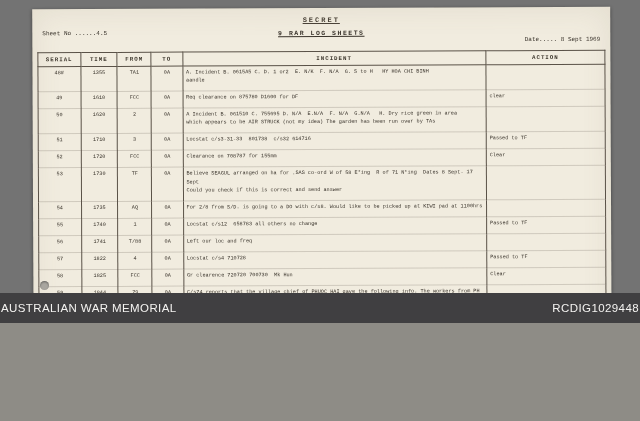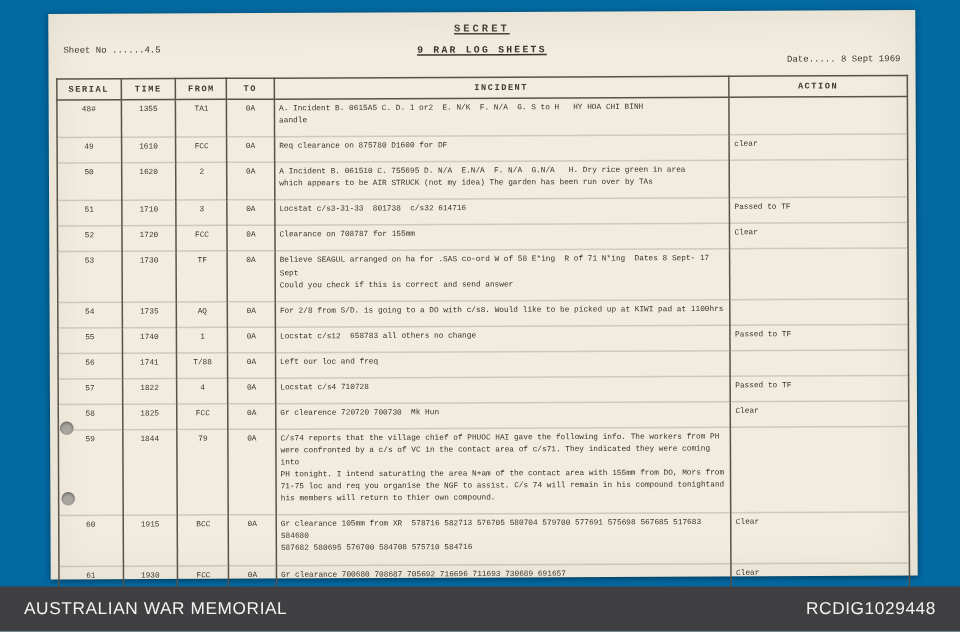--- a/index.html
+++ b/index.html
@@ -1,18 +1,18 @@
 <!DOCTYPE html>
 <html><head>
 <meta charset="utf-8">
 <style>
   html,body { margin:0; padding:0; background:#8e8c86; }
   .stage {
-    position:relative; width:640px; height:421px; overflow:hidden;
-    background:#0369a1; font-family:"Liberation Mono","DejaVu Sans Mono",monospace;
+    position:relative; width:640px; height:323px; overflow:hidden;
+    background:#737373; font-family:"Liberation Mono","DejaVu Sans Mono",monospace;
   }
   .paper {
     position:absolute; left:33px; top:8px; width:578px; height:377px;
     background:#f1ecdf;
     box-shadow:0 1px 4px rgba(0,0,0,.45), inset 0 0 30px rgba(120,105,80,.12);
     transform:rotate(-0.25deg);
     color:#3a342c;
   }
   .secret {
     text-align:center; font-size:7px; font-weight:bold;
@@ -49,21 +49,21 @@
   .w-to{width:5.5%;} .w-incident{width:53.5%;} .w-action{width:21%;}
   .punch-hole {
     position:absolute; width:9px; height:9px; border-radius:50%;
     background:#a9a69f; box-shadow:inset 0 1px 2px rgba(0,0,0,.4);
   }
   .hole-1 { left:40px; top:281px; }
   .hole-2 { left:41px; top:328px; }
   .footer-bar {
     position:absolute; left:0; bottom:0; width:640px; height:30px;
     background:#403f41; display:flex; justify-content:space-between;
-    align-items:center; padding:0 16px; box-sizing:border-box;
+    align-items:center; padding:0 1px; box-sizing:border-box;
     font-family:"Liberation Sans","DejaVu Sans",sans-serif;
     font-size:11.5px; color:#f4f3f1; letter-spacing:0.4px;
   }
 </style>
 </head>
 <body>
 
 <div class="stage">
 
   <div class="paper">

